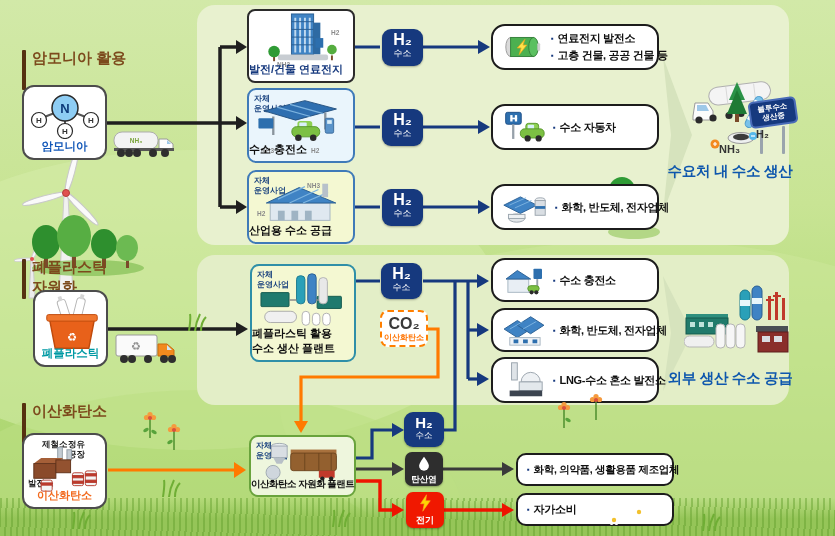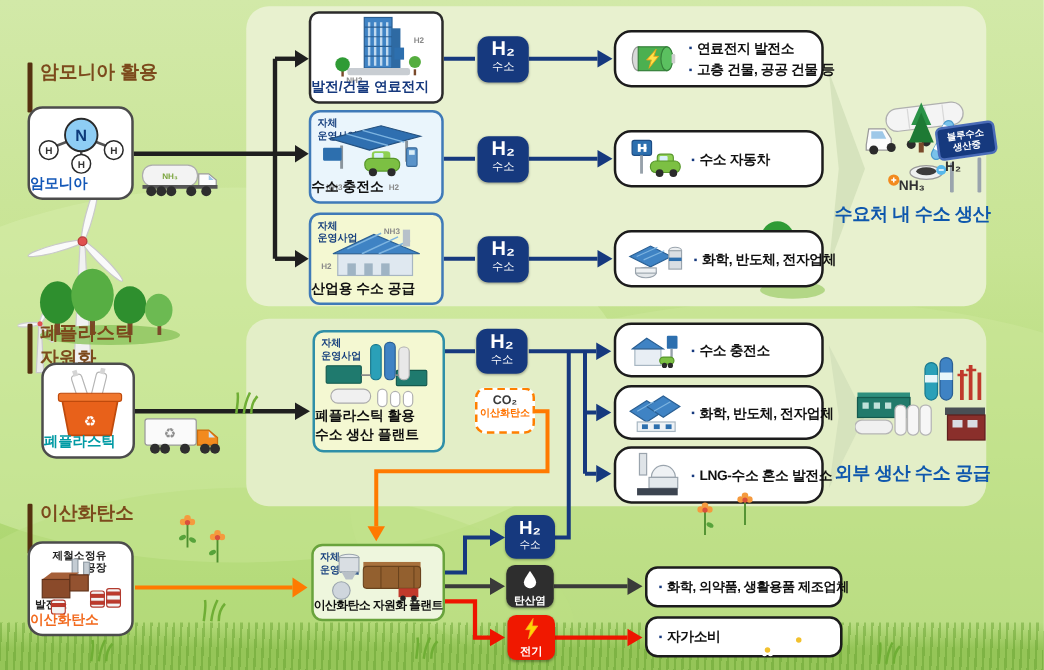--- a/index.html
+++ b/index.html
@@ -5,30 +5,30 @@
   html,body{margin:0;padding:0}
   body{width:835px;height:536px;position:relative;overflow:hidden;
        font-family:"Liberation Sans",sans-serif;
        background:linear-gradient(180deg,#d2e9a8 0%,#c8e494 38%,#b6dc7c 68%,#a3d065 100%)}
   .abs{position:absolute}
   .hill{border-radius:50%}
   .panel{background:#e8f1cf;border-radius:18px}
   .hdrbar{width:4px;background:#553110;border-radius:1px}
   .hdr{font-size:15px;font-weight:bold;color:#7c4a1c;line-height:1.3;white-space:nowrap}
   .srcbox{background:#fff;border:2px solid #4c4c4c;border-radius:12px;box-sizing:border-box}
-  .srclabel{position:absolute;left:0;right:0;bottom:4px;text-align:left;font-weight:bold;font-size:11.5px;white-space:nowrap}
+  .srclabel{position:absolute;left:0;right:0;bottom:4px;text-align:center;font-weight:bold;font-size:11.5px;white-space:nowrap}
   .procbox{border-radius:9px;box-sizing:border-box}
   .tag{position:absolute;left:5px;top:4px;font-size:8px;font-weight:bold;color:#17407e;line-height:1.2}
   .tag span{display:block}
   .boxlabel{position:absolute;left:0;right:0;bottom:4px;text-align:left;font-weight:bold;font-size:11px;color:#101010;white-space:nowrap}
   .h2badge{background:#16397e;border-radius:9px;color:#fff;text-align:center;box-shadow:0 1px 2px rgba(0,0,0,.3)}
   .h2main{font-size:16px;font-weight:bold;line-height:1.05;padding-top:3px}
   .h2sub{font-size:9px;line-height:1.1}
   .co2badge{background:#fff;border:2px dashed #ff7f00;border-radius:8px;text-align:center;box-sizing:border-box}
-  .co2main{font-size:10px;font-weight:bold;color:#3a3a3a;line-height:1.1;padding-top:3px}
+  .co2main{font-size:16px;font-weight:bold;color:#3a3a3a;line-height:1.1;padding-top:3px}
   .co2sub{font-size:8px;color:#ff7300;font-weight:bold;line-height:1.2}
   .result{background:#fff;border:2px solid #1c1c1c;border-radius:14px;display:flex;align-items:center;gap:7px;padding:0 4px 0 9px;box-sizing:border-box}
   .ritems{display:flex;flex-direction:column;gap:2px}
   .ritem{font-size:11px;font-weight:bold;color:#101010;white-space:nowrap;display:flex;align-items:center;gap:4px;letter-spacing:-0.3px}
   .bullet{color:#16397e;font-size:8px}
   .title{font-size:14.5px;font-weight:bold;color:#0e57ad;white-space:nowrap;text-align:center;letter-spacing:-0.3px}
   .mini{position:absolute;font-size:6.5px;color:#8a8a8a;font-weight:bold}
   .srcmini{position:absolute;font-size:8.5px;font-weight:bold;color:#222;white-space:nowrap;line-height:1.15}
   .sqbadge{border-radius:7px;color:#fff;text-align:center;box-shadow:0 1px 2px rgba(0,0,0,.3)}
   .sqbadge .lbl{font-size:8.5px;font-weight:bold;line-height:1.1}

